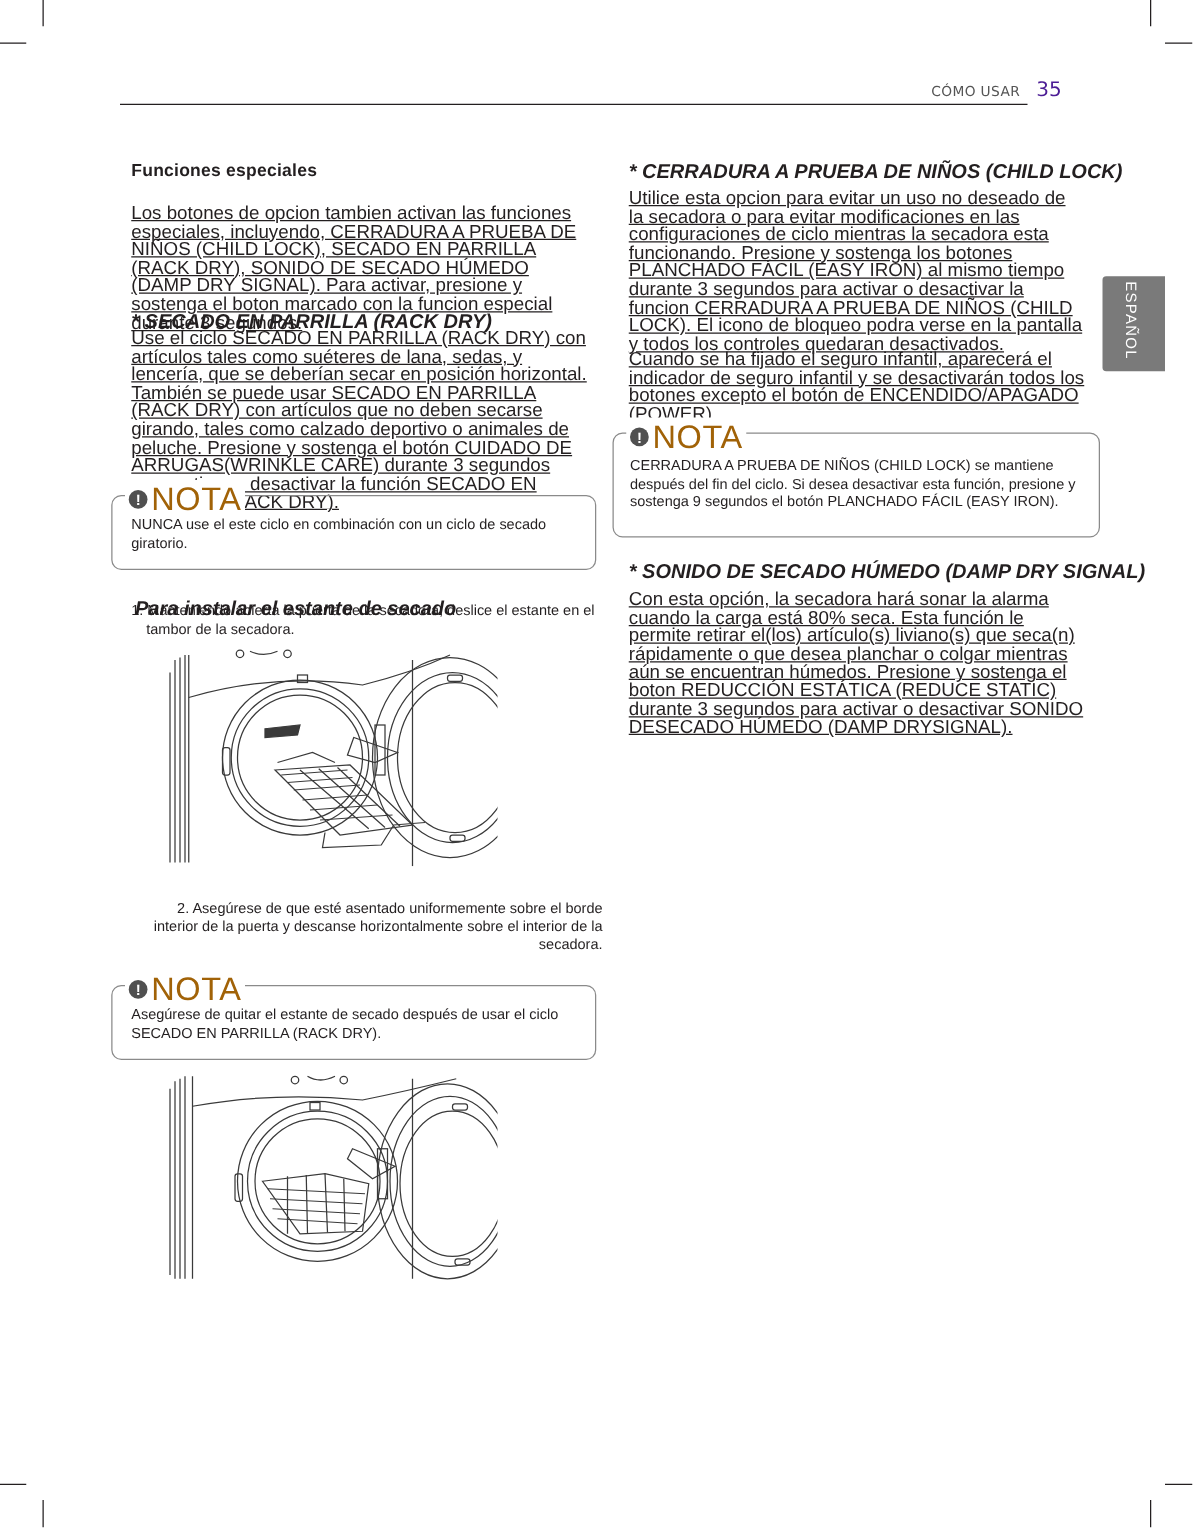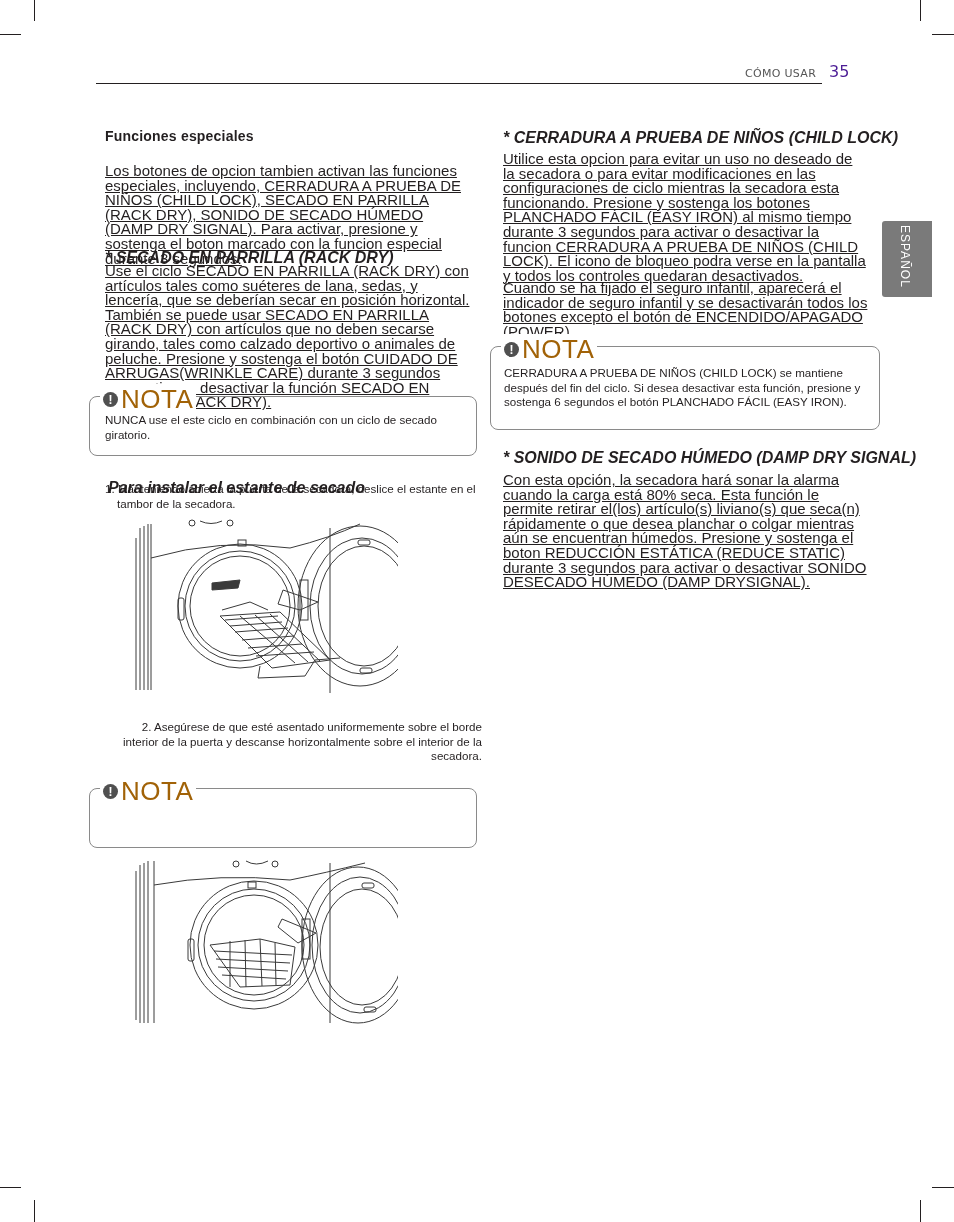--- a/index.html
+++ b/index.html
@@ -91,20 +91,21 @@
   <line x1="200" y1="10" x2="200" y2="175"></line>
 </svg>
 
 <div class="list-item" style="left:105px;top:720px;width:365px;text-align:right;">2. Asegúrese de que esté asentado uniformemente sobre el borde interior de la puerta y descanse horizontalmente sobre el interior de la secadora.</div>
 
 <div class="nota" style="left:89px;top:788px;width:386px;height:58px;">
   <div class="nota-head" style="left:10px;top:-13px;">
     <span class="nota-icon">!</span>
     <span class="nota-label">NOTA</span>
   </div>
+  <div class="nota-text" style="left:15px;top:16px;width:360px;">Asegúrese de quitar el estante de secado después de usar el ciclo SECADO EN PARRILLA (RACK DRY).</div>
 </div>
 
 <svg class="figure" style="left:130px;top:855px;" width="268" height="170" viewBox="0 0 268 170" fill="none" stroke="#3a3a3a" stroke-width="1">
   <line x1="6" y1="16" x2="6" y2="165"></line>
     <line x1="10" y1="10" x2="10" y2="168"></line>
     <line x1="14" y1="8" x2="14" y2="168"></line>
     <line x1="18" y1="6" x2="18" y2="168"></line>
     <line x1="24" y1="6" x2="24" y2="168"></line>
   <path d="M24 30 Q 90 18 160 25 Q 195 18 235 8"></path>
   <circle cx="106" cy="9" r="3"></circle>
@@ -130,17 +131,17 @@
 
 <div class="sub" style="left:503px;top:129px;">* CERRADURA A PRUEBA DE NIÑOS (CHILD LOCK)</div>
 <p class="p" style="left:503px;top:152px;width:365px;">Utilice esta opcion para evitar un uso no deseado de la secadora o para evitar modificaciones en las configuraciones de ciclo mientras la secadora esta funcionando. Presione y sostenga los botones PLANCHADO FÁCIL (EASY IRON) al mismo tiempo durante 3 segundos para activar o desactivar la funcion CERRADURA A PRUEBA DE NIÑOS (CHILD LOCK). El icono de bloqueo podra verse en la pantalla y todos los controles quedaran desactivados.</p>
 <p class="p" style="left:503px;top:281px;width:365px;">Cuando se ha fijado el seguro infantil, aparecerá el indicador de seguro infantil y se desactivarán todos los botones excepto el botón de ENCENDIDO/APAGADO (POWER).</p>
 
 <div class="nota" style="left:490px;top:346px;width:388px;height:82px;">
   <div class="nota-head" style="left:10px;top:-13px;">
     <span class="nota-icon">!</span>
     <span class="nota-label">NOTA</span>
   </div>
-  <div class="nota-text" style="left:13px;top:19px;width:365px;">CERRADURA A PRUEBA DE NIÑOS (CHILD LOCK) se mantiene después del fin del ciclo. Si desea desactivar esta función, presione y sostenga 6 segundos el botón PLANCHADO FÁCIL (EASY IRON).</div>
+  <div class="nota-text" style="left:13px;top:19px;width:365px;">CERRADURA A PRUEBA DE NIÑOS (CHILD LOCK) se mantiene después del fin del ciclo. Si desea desactivar esta función, presione y sostenga 9 segundos el botón PLANCHADO FÁCIL (EASY IRON).</div>
 </div>
 
 <div class="sub" style="left:503px;top:449px;">* SONIDO DE SECADO HÚMEDO (DAMP DRY SIGNAL)</div>
 <p class="p" style="left:503px;top:473px;width:365px;">Con esta opción, la secadora hará sonar la alarma cuando la carga está 80% seca. Esta función le permite retirar el(los) artículo(s) liviano(s) que seca(n) rápidamente o que desea planchar o colgar mientras aún se encuentran húmedos. Presione y sostenga el boton REDUCCIÓN ESTÁTICA (REDUCE STATIC) durante 3 segundos para activar o desactivar SONIDO DESECADO HÚMEDO (DAMP DRYSIGNAL).</p>
 
 </body></html>

